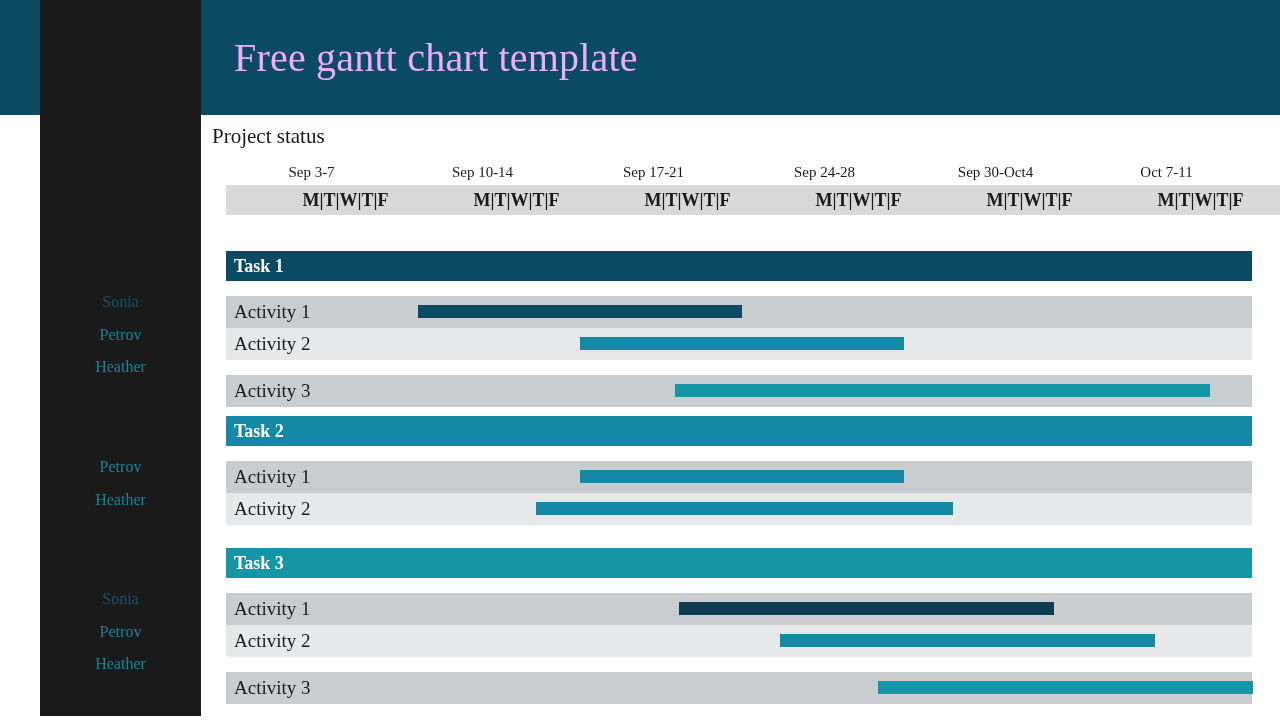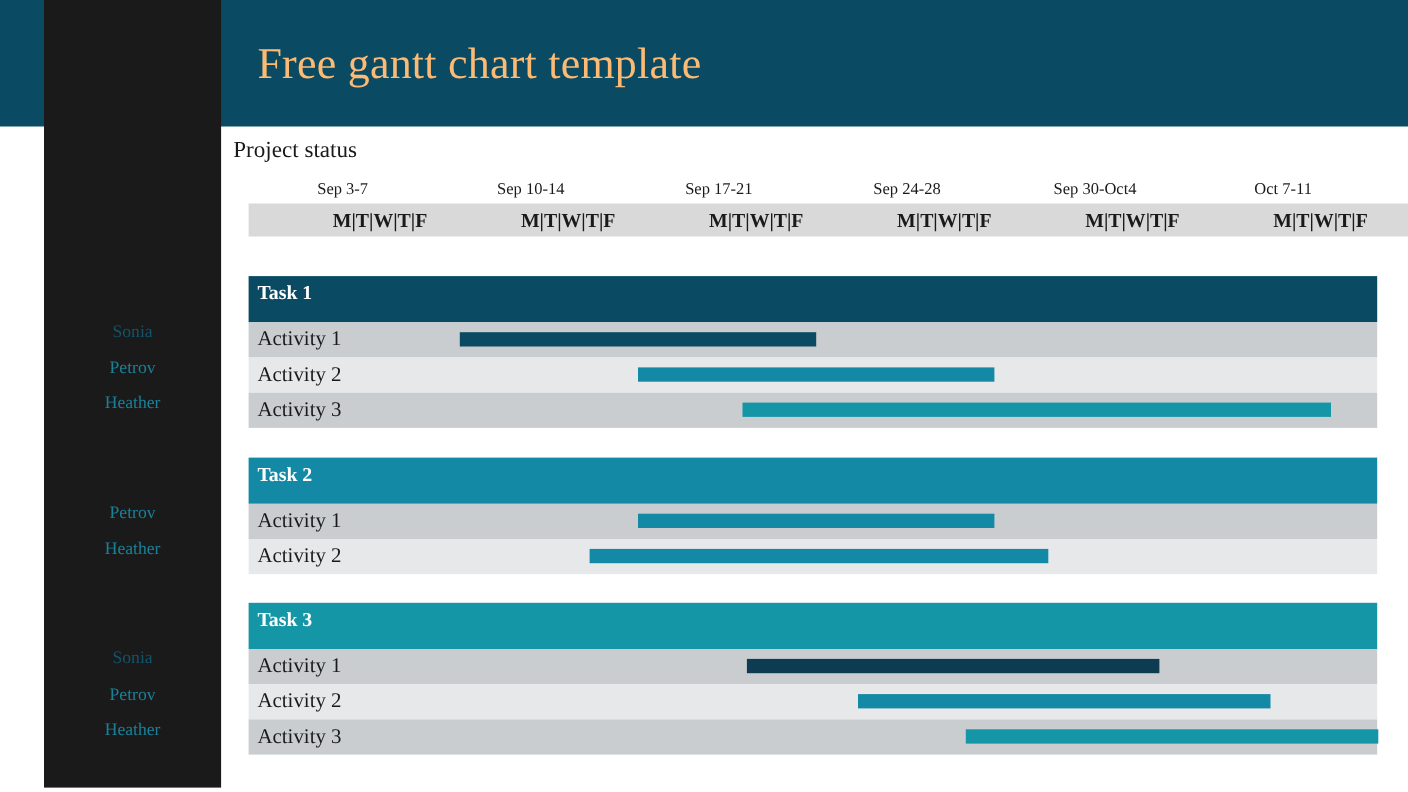--- a/index.html
+++ b/index.html
@@ -24,21 +24,21 @@
     height: 115px;
     background: #0a4b63;
     z-index: 1;
   }
   .banner-title {
     position: absolute;
     left: 234px;
     top: 31px;
     font-size: 40px;
     line-height: 54px;
-    color: #fdba74;
+    color: #f0abfc;
     font-family: "Liberation Serif", "DejaVu Serif", serif;
     font-weight: 400;
     white-space: nowrap;
     letter-spacing: 0.2px;
   }
 
   
   .sidebar {
     position: absolute;
     left: 40px;
@@ -126,39 +126,39 @@
   .task-group {
     position: absolute;
     left: 226px;
     width: 1026px;
   }
   .task-group.t1 { top: 136px; }
   .task-group.t2 { top: 301px; }
   .task-group.t3 { top: 433px; border-radius: 32px; }
 
   .task-header {
-    height: 42px;
+    height: 30px;
     position: relative;
   }
   .task-header-label {
     position: absolute;
     left: 8px;
     top: 0;
     font-size: 18px;
     line-height: 30px;
     font-weight: bold;
     color: #ffffff;
     white-space: nowrap;
   }
 
   .activity-row {
     height: 32px;
     position: relative;
   }
-  .activity-row.odd  { background: #c9cdd0; }
+  .activity-row.odd  { background: #c9cdd0; margin-top: 15px; }
   .activity-row.even { background: #e6e8ea; }
   .activity-label {
     position: absolute;
     left: 8px;
     top: 0;
     font-size: 19px;
     line-height: 32px;
     color: #1a1a1a;
     white-space: nowrap;
   }

